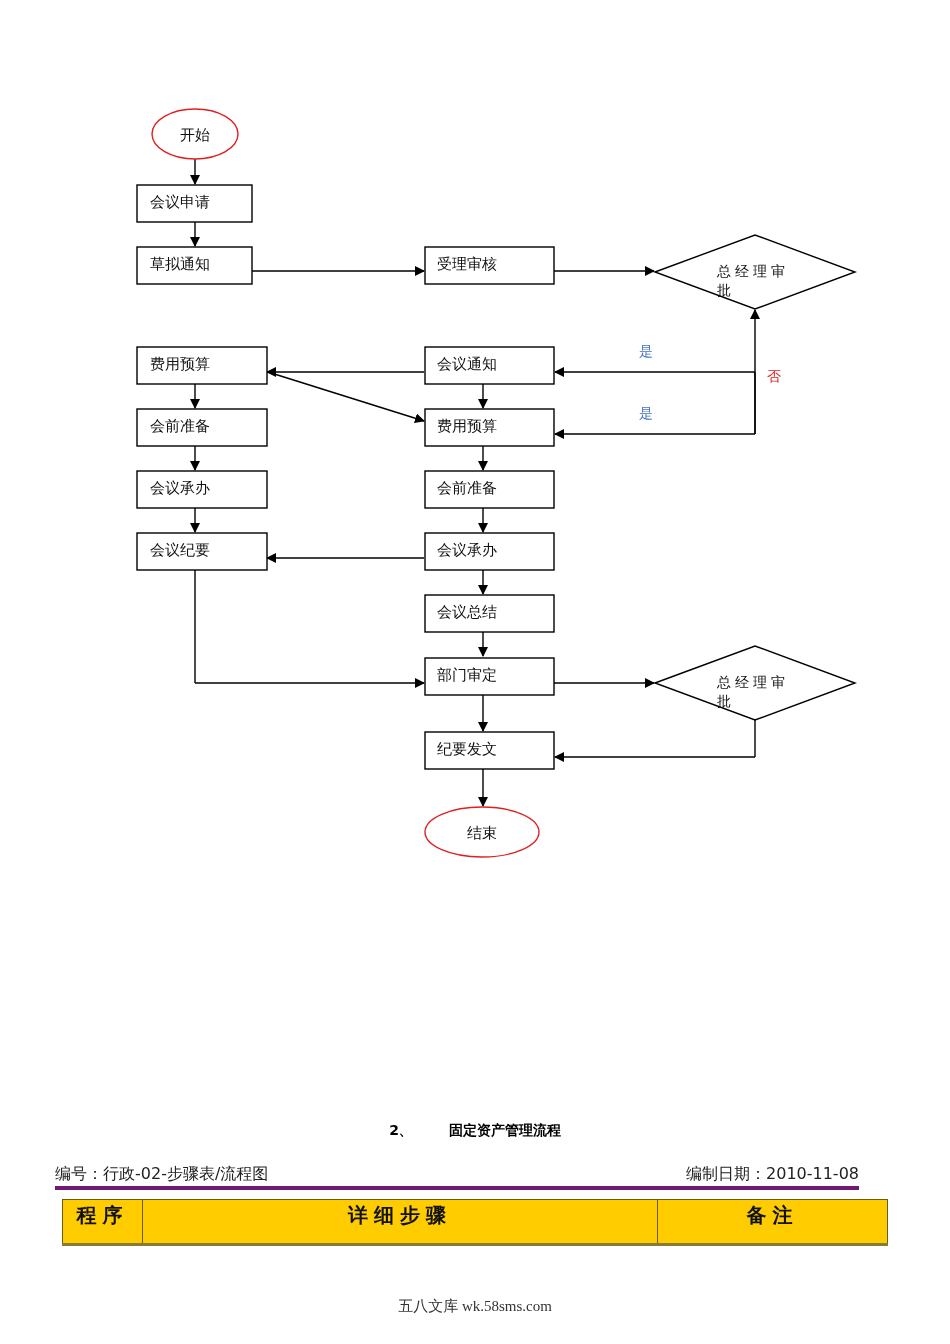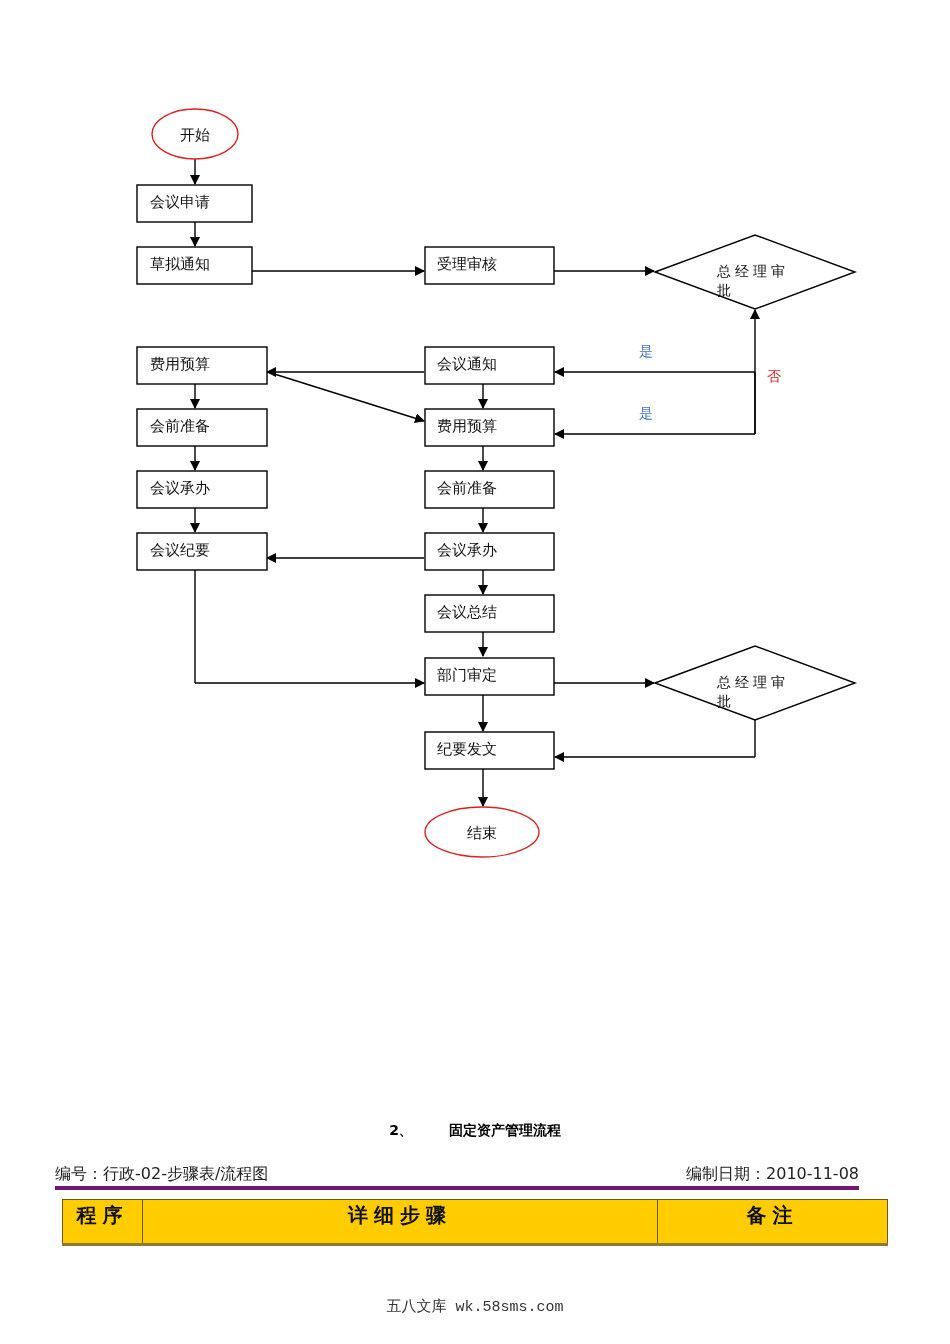--- a/index.html
+++ b/index.html
@@ -16,21 +16,21 @@
   .meta-row { position: absolute; left: 55px; width: 804px; top: 1164px; height: 22px;
               border-bottom: 4px solid #701a75; font-family: "DejaVu Sans", sans-serif; font-size: 16px; color: #222; }
   .meta-left { position: absolute; left: 0; top: 0; }
   .meta-right { position: absolute; right: 0; top: 0; }
   .steps-table { position: absolute; left: 62px; top: 1199px; width: 826px; height: 47px;
                  border-collapse: collapse; background: #ffcc00; }
   .steps-table th { border: 1px solid #6b5a1a; border-bottom: 3px solid #8a7a3a; vertical-align: top;
                     font-family: "DejaVu Sans", sans-serif; font-weight: bold; font-size: 20px;
                     padding-top: 2px; letter-spacing: 6px; color: #111; margin-top: 23px; }
   .footer { position: absolute; left: 0; width: 950px; top: 1297px; text-align: center;
-            font-family: Liberation Mono, monospace; font-size: 15px; color: #333; }
+            font-family: Liberation Serif, serif; font-size: 15px; color: #333; }
 </style>
 </head>
 <body>
 
 <svg id="flow" viewBox="0 0 950 900" width="950" height="900">
   <defs>
     <marker id="arr" markerWidth="10" markerHeight="10" refX="9" refY="5" orient="auto" markerUnits="userSpaceOnUse">
       <path d="M0,0 L10,5 L0,10 z" fill="#000"></path>
     </marker>
   </defs>

